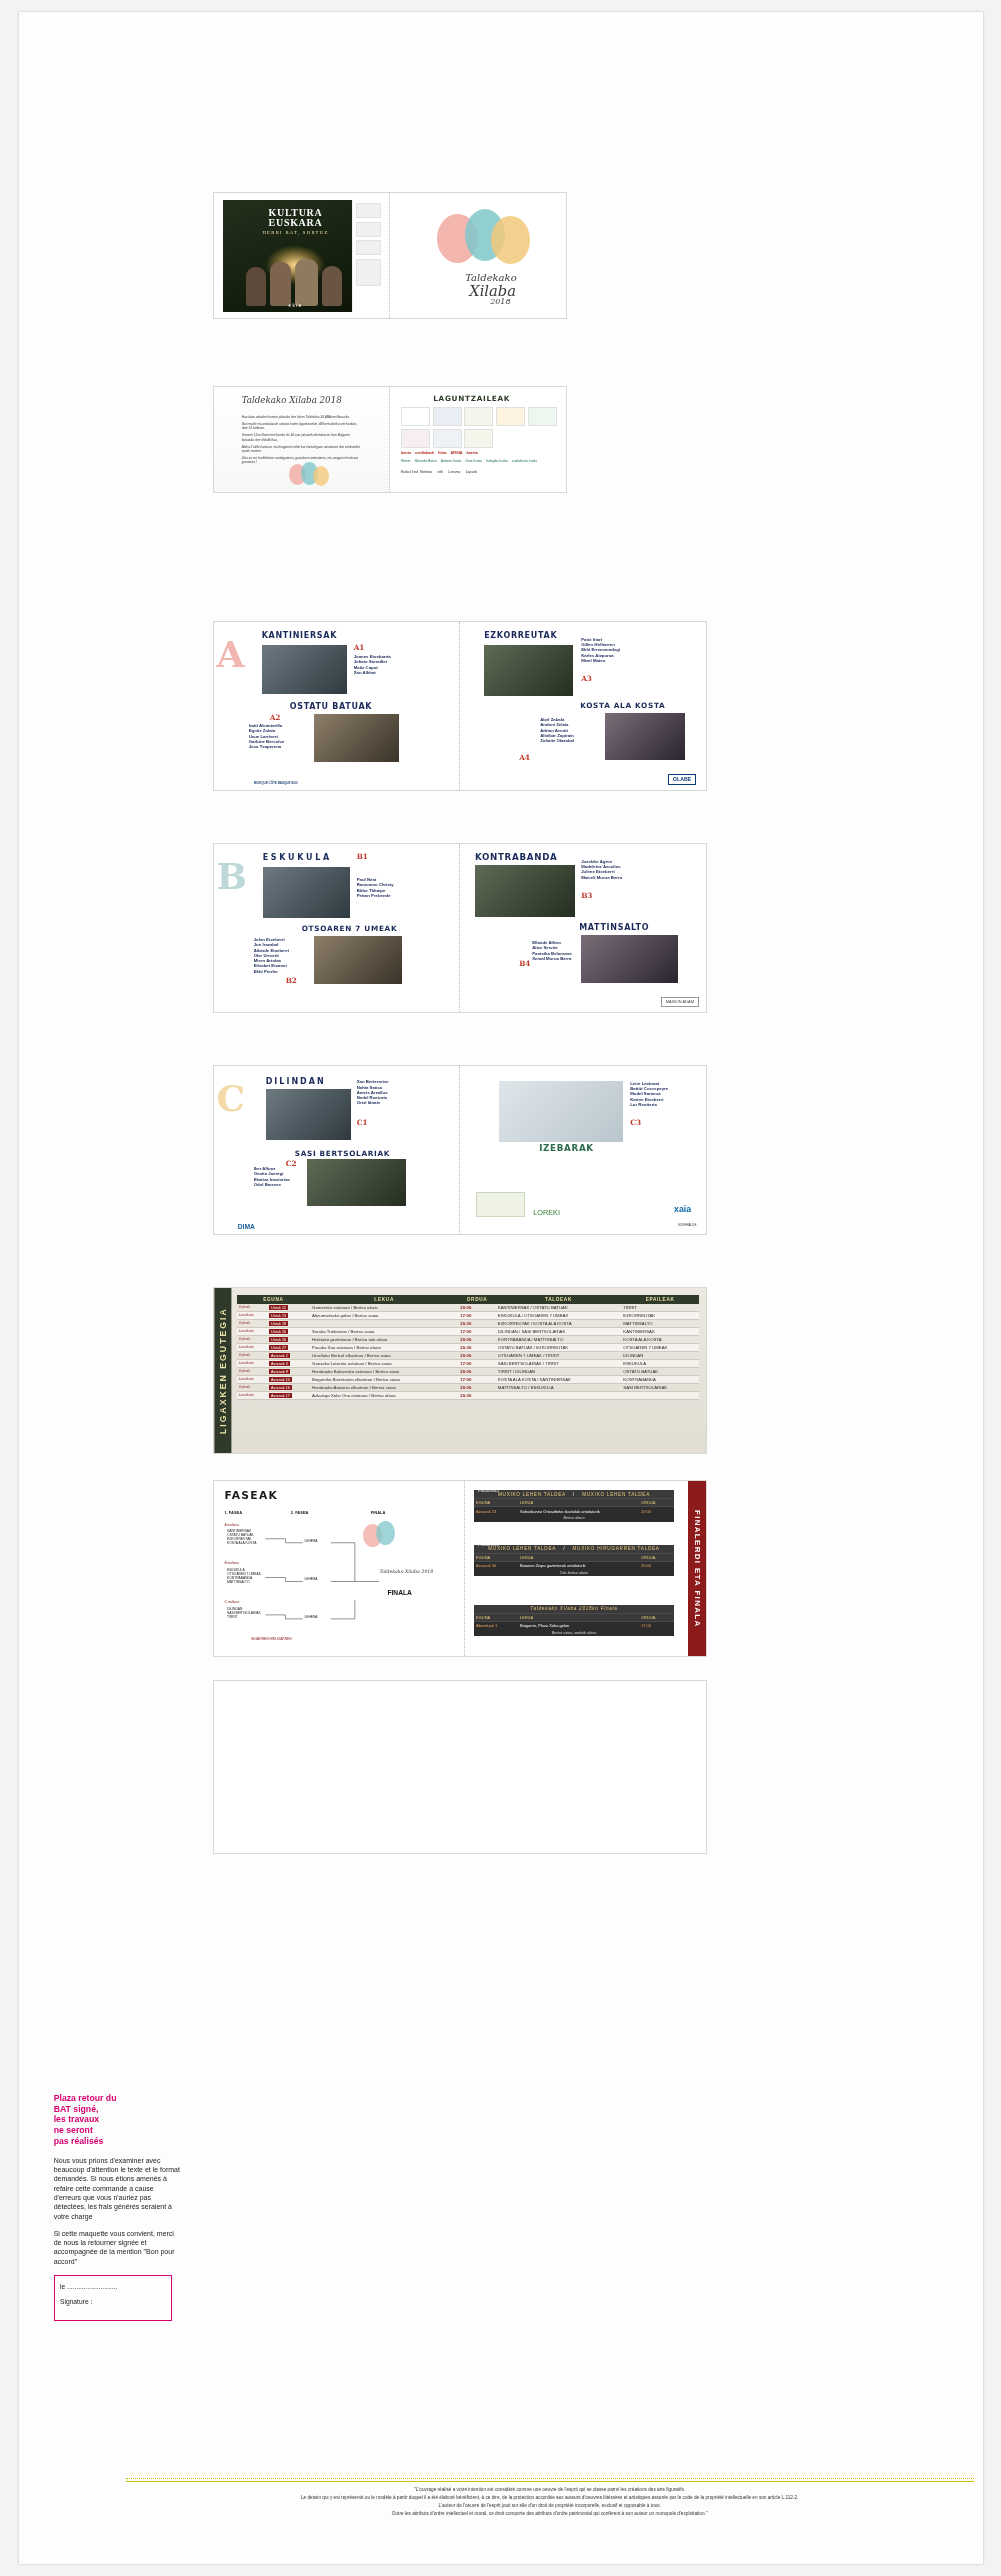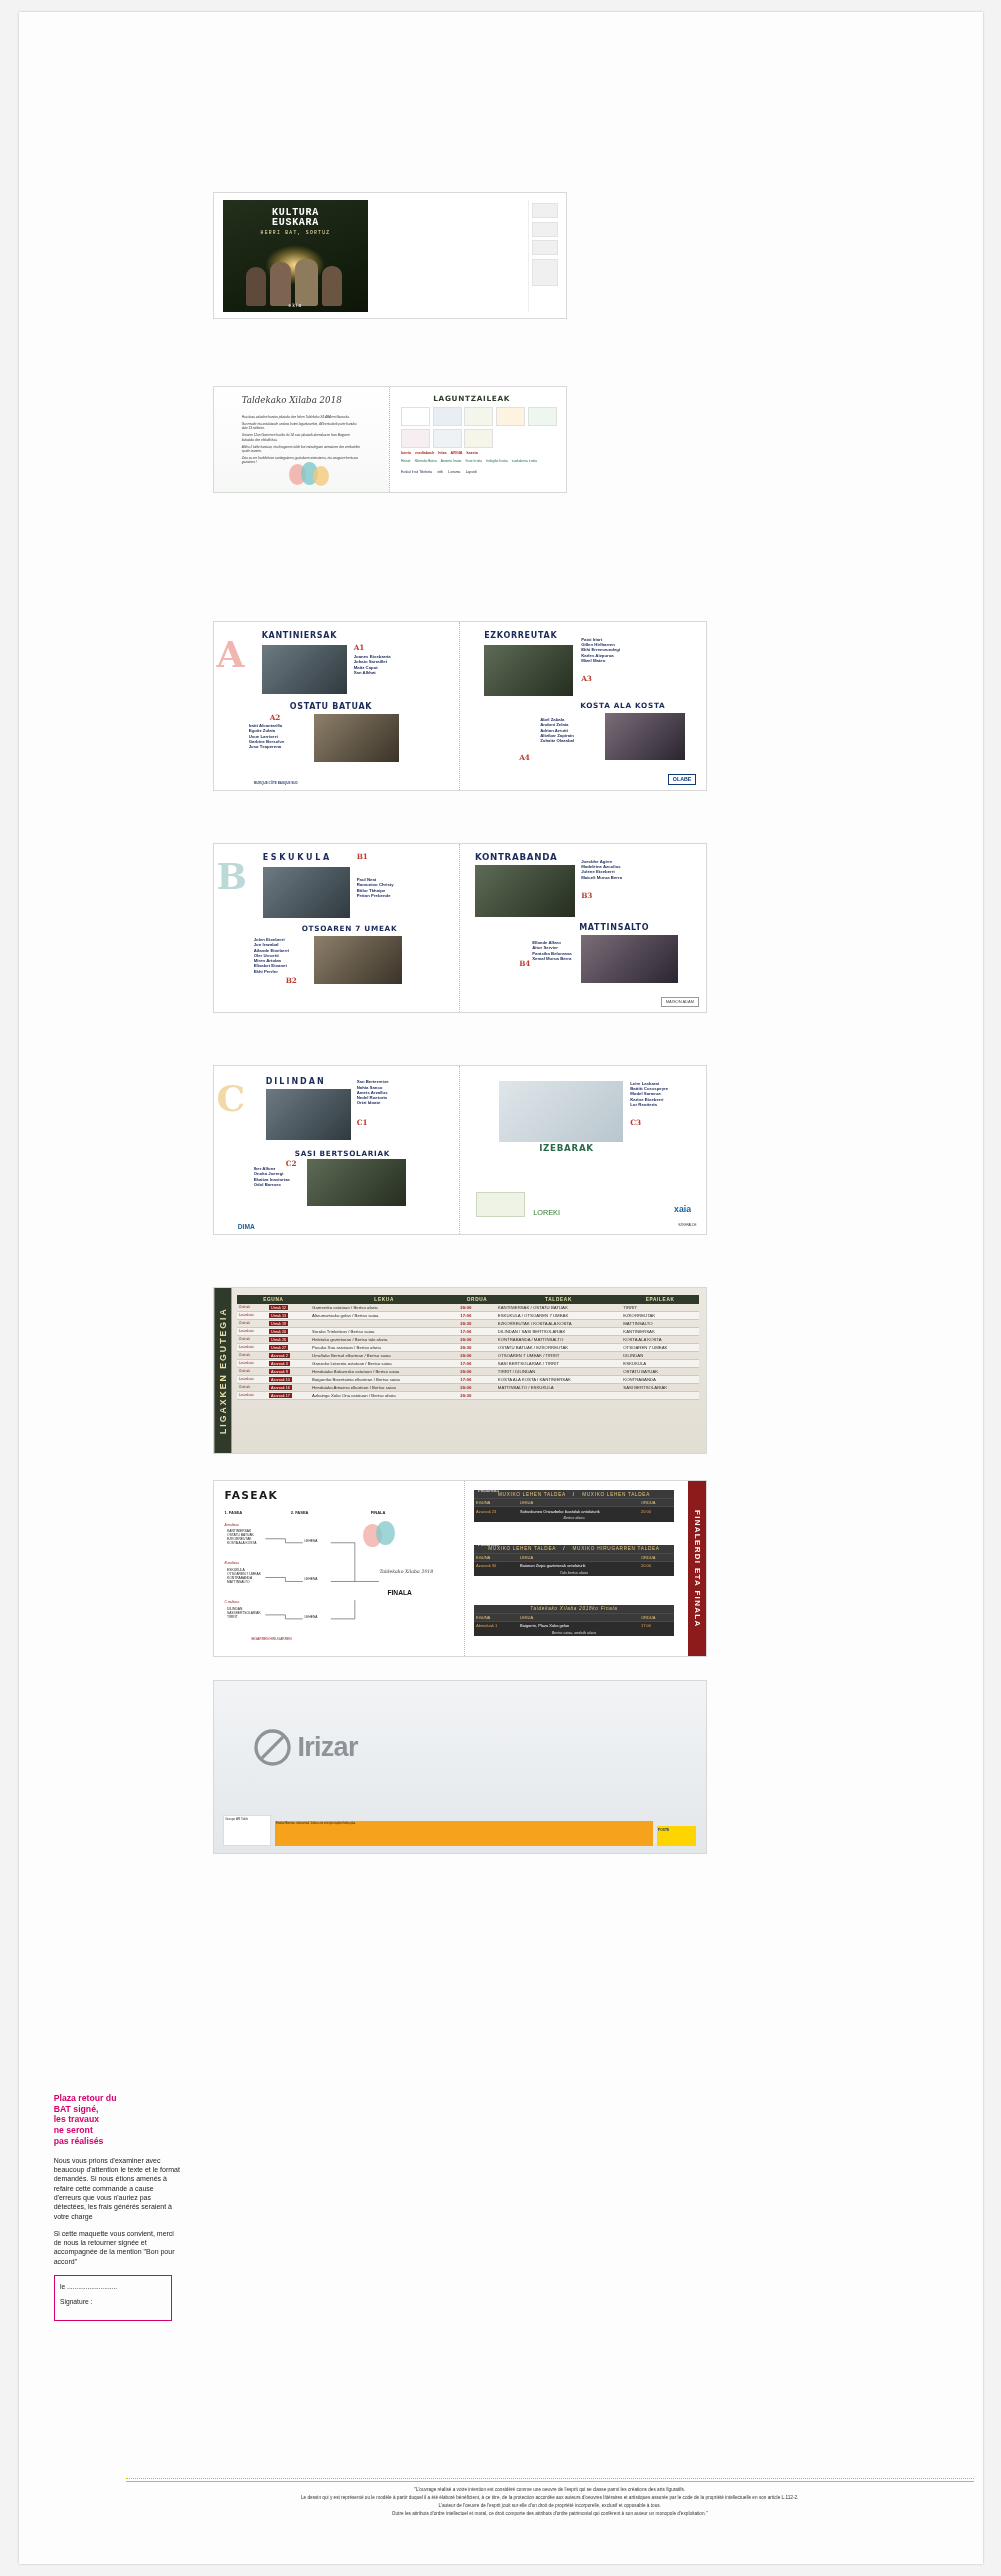--- a/index.html
+++ b/index.html
@@ -15,21 +15,21 @@
   .logo-mail{font-size:7px;letter-spacing:0.9px;color:#333;margin-top:2.7px;}
   
   .spread{position:absolute;background:#fff;border:0.7px solid #d8d8d8;box-sizing:border-box;display:flex;}
   .half{flex:1;position:relative;overflow:hidden;box-sizing:border-box;}
   .half+.half{border-left:0.7px dotted #bbb;}
   .tiny{font-size:3.3px;line-height:4px;}
   
   .cover-photo{position:absolute;left:9.3px;top:6.7px;width:145px;height:112px;background:linear-gradient(160deg,#23301c,#16210f 55%,#0d1508);overflow:hidden;}
   .cover-photo .glow{position:absolute;left:50%;top:58%;width:60px;height:40px;transform:translate(-50%,-50%);background:radial-gradient(ellipse at center,#ffd98a 0%,rgba(255,200,90,.35) 45%,rgba(0,0,0,0) 70%);}
   .cover-photo .fig{position:absolute;bottom:5.3px;border-radius:9.3px 9.3px 2.7px 2.7px;}
-  .cover-title{position:absolute;left:50%;top:8px;transform:translateX(-50%);text-align:center;color:#fff;font-family:Liberation Mono, monospace;}
+  .cover-title{position:absolute;left:50%;top:8px;transform:translateX(-50%);text-align:center;color:#fff;font-family:Liberation Serif, serif;}
   .cover-title b{display:block;font-size:10px;letter-spacing:0.7px;line-height:10px;}
   .cover-title i{display:block;font-size:4.7px;letter-spacing:1.3px;font-style:normal;margin-top:2.7px;color:#f2e3b0;}
   .strip{position:absolute;right:5.3px;top:6.7px;width:31px;height:112px;background:#fff;border-left:0.7px solid #eee;}
   .strip .blk{margin:3.3px 2.7px;height:13.3px;background:#f0f0f0;border:0.7px solid #e2e2e2;}
   
   .fp{position:absolute;border-radius:50%;opacity:.85;}
   .hand-title{font-family:"DejaVu Serif",serif;font-style:italic;color:#3a3a3a;}
   
   .ph{position:absolute;background:#8a8f93;overflow:hidden;}
   .ph.g1{background:linear-gradient(135deg,#6d7a82,#2f3a40);}
@@ -88,20 +88,28 @@
           <i>HERRI BAT, SORTUZ</i>
         </div>
         <div style="position:absolute;left:50%;bottom:4px;transform:translateX(-50%);color:#fff;font-size:4.7px;letter-spacing:1.3px;">ekia</div>
       </div>
       <div class="strip">
         <div class="blk"></div>
             <div class="blk"></div>
             <div class="blk"></div>
         <div class="blk" style="height:25px"></div>
       </div>
+    </div>
+    <div class="half">
+      <div class="fp" style="left:47px;top:21.4px;width:41px;height:49px;background:#f0a9a0;"></div>
+      <div class="fp" style="left:75px;top:16px;width:40px;height:52px;background:#7fc7c9;"></div>
+      <div class="fp" style="left:101px;top:23px;width:39px;height:48px;background:#f2c97a;"></div>
+      <div class="hand-title" style="position:absolute;left:75px;top:79px;font-size:10px;">Taldekako</div>
+      <div class="hand-title" style="position:absolute;left:79px;top:89px;font-size:14.7px;">Xilaba</div>
+      <div class="hand-title" style="position:absolute;left:100px;top:104px;font-size:8px;">2018</div>
     </div>
   </div>
 
   <div class="spread" style="left:194px;top:374px;width:354px;height:107px;">
     <div class="half" style="background:linear-gradient(180deg,#ffffff,#f6f8f6);">
       <div class="hand-title" style="position:absolute;left:28px;top:8px;font-size:8.7px;">Taldekako Xilaba 2018</div>
       <div style="position:absolute;left:28px;top:28px;width:120px;font-size:3.1px;line-height:4.3px;color:#333;font-style:italic;">
         <p style="margin:0 0 2.7px 0;">Hau duzu udazken huntan jokatuko den leben Taldekako XILABAren liburuxka.</p>
         <p style="margin:0 0 2.7px 0;">Gai emaile eta antolatzaile andana boten laguntzarekin, 44 bertsolarik parte hartuko dute 13 taldetan.</p>
         <p style="margin:0 0 2.7px 0;">Urriaren 12an Gamerren hasiko da 14 saio jokaturik abenduaren lean Baigorrin bukatuko den eldialdi hau.</p>
@@ -502,34 +510,20 @@
           <div style="flex:1">Baigorrin, Plaza Xoko gelan</div>
           <div style="width:31px;color:#e8a05a">17:00</div>
         </div>
         <div style="font-size:3.7px;font-style:italic;text-align:center;padding:1.3px;color:#ddd;">Bertso saioa, ondotik afaria</div>
       </div>
       <div class="side-red">FINALERDI ETA FINALA</div>
     </div>
   </div>
 
   <div class="spread" style="left:194px;top:1668px;width:494px;height:174px;">
-    <div class="half" style="background:linear-gradient(180deg,#f2f4f6,#e3e7ea);">
-      <div style="position:absolute;left:40px;top:48px;display:flex;align-items:center;gap:6.7px;">
-        <svg width="37" height="37" viewBox="0 0 56 56">
-          <circle cx="28" cy="28" r="25" fill="none" stroke="#8d9399" stroke-width="5"></circle>
-          <path d="M12 44 L44 12" stroke="#8d9399" stroke-width="5"></path>
-        </svg>
-        <span style="font-size:27px;font-weight:bold;color:#8d9399;letter-spacing:-0.7px;">Irizar</span>
-      </div>
-      <div style="position:absolute;left:9.3px;bottom:6.7px;right:9.3px;display:flex;gap:4px;align-items:flex-end;">
-        <div style="width:43px;height:27px;background:#fff;border:0.7px solid #ddd;font-size:3px;padding:1.3px;color:#333;">Groupe AR Table</div>
-        <div style="flex:1;height:23px;background:#f6a21d;font-size:2.7px;padding:1.3px;color:#222;">Etxekal Bierriae, ekonomiak, kultura eta enirzipo kaplent beba plaa</div>
-        <div style="width:37px;height:17.4px;background:#ffd400;font-size:3.3px;padding:1.3px;color:#0b3b7a;font-weight:bold;">POSTE</div>
-      </div>
-    </div>
   </div>
 
   <div class="note">
     <h3>
       <span>Plaza retour du</span><br>
       <span>BAT signé,</span><br>
       <span>les travaux</span><br>
       <span>ne seront</span><br>
       <span>pas réalisés</span>
     </h3>

